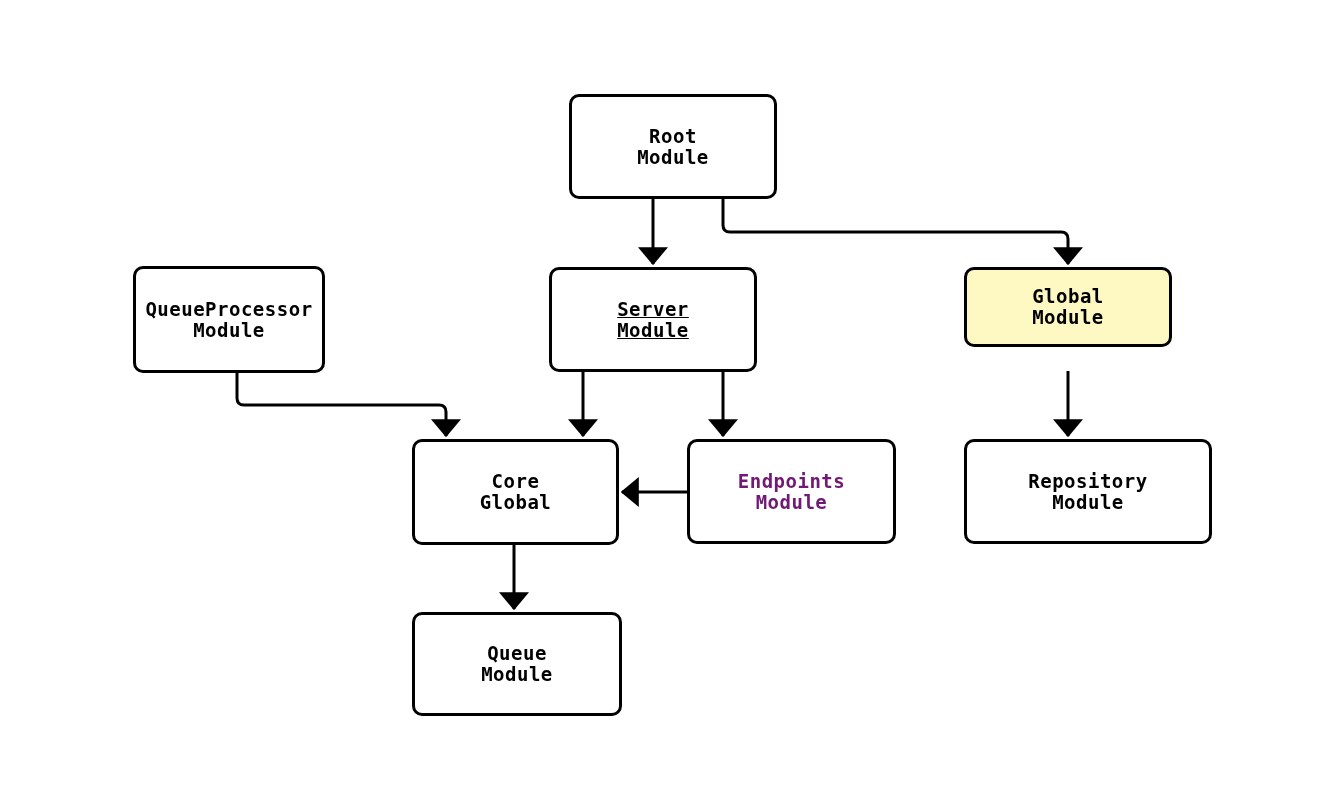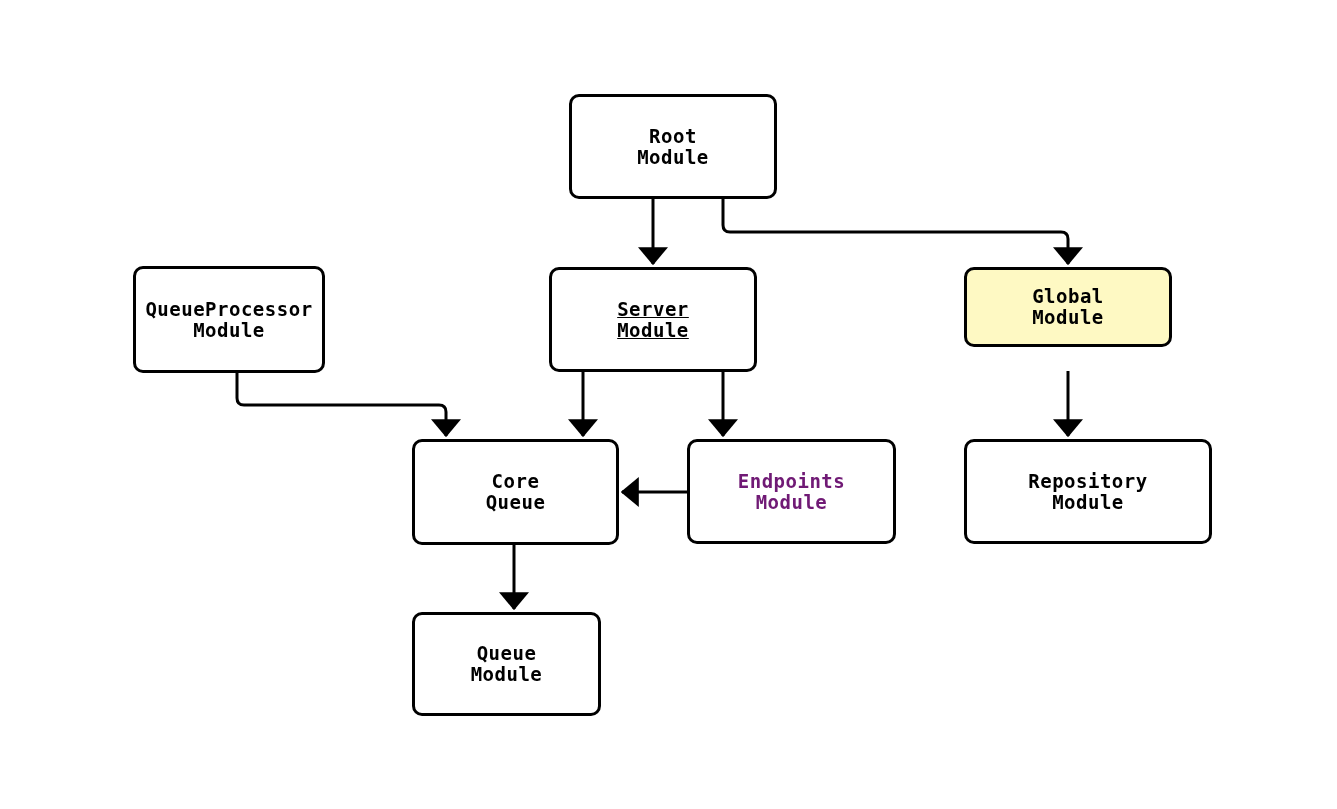--- a/index.html
+++ b/index.html
@@ -81,28 +81,28 @@
       <div class="node" style="left: 549px; top: 267px; width: 208px; height: 105px; background: rgb(255, 255, 255); border-color: rgb(0, 0, 0); text-decoration: underline;">
         <span class="node-label" style="color: rgb(0, 0, 0);">Server
 Module</span>
       </div>
       <div class="node" style="left: 964px; top: 267px; width: 208px; height: 80px; background: #fef9c3; border-color: rgb(0, 0, 0); align-items: center;">
         <span class="node-label" style="color: rgb(0, 0, 0);">Global
 Module</span>
       </div>
       <div class="node" style="left: 412px; top: 439px; width: 207px; height: 106px; background: rgb(255, 255, 255); border-color: rgb(0, 0, 0);">
         <span class="node-label" style="color: rgb(0, 0, 0);">Core
-Queue</span>
+Global</span>
       </div>
       <div class="node" style="left: 687px; top: 439px; width: 209px; height: 105px; background: rgb(255, 255, 255); border-color: rgb(0, 0, 0);">
         <span class="node-label" style="color: #701a75;">Endpoints
 Module</span>
       </div>
       <div class="node" style="left: 964px; top: 439px; width: 248px; height: 105px; background: rgb(255, 255, 255); border-color: rgb(0, 0, 0);">
         <span class="node-label" style="color: rgb(0, 0, 0);">Repository
 Module</span>
       </div>
-      <div class="node" style="left: 412px; top: 612px; width: 189px; height: 104px; background: rgb(255, 255, 255); border-color: rgb(0, 0, 0);">
+      <div class="node" style="left: 412px; top: 612px; width: 210px; height: 104px; background: rgb(255, 255, 255); border-color: rgb(0, 0, 0);">
         <span class="node-label" style="color: rgb(0, 0, 0);">Queue
 Module</span>
       </div>
     </div>
 </div>
 
 </body></html>

